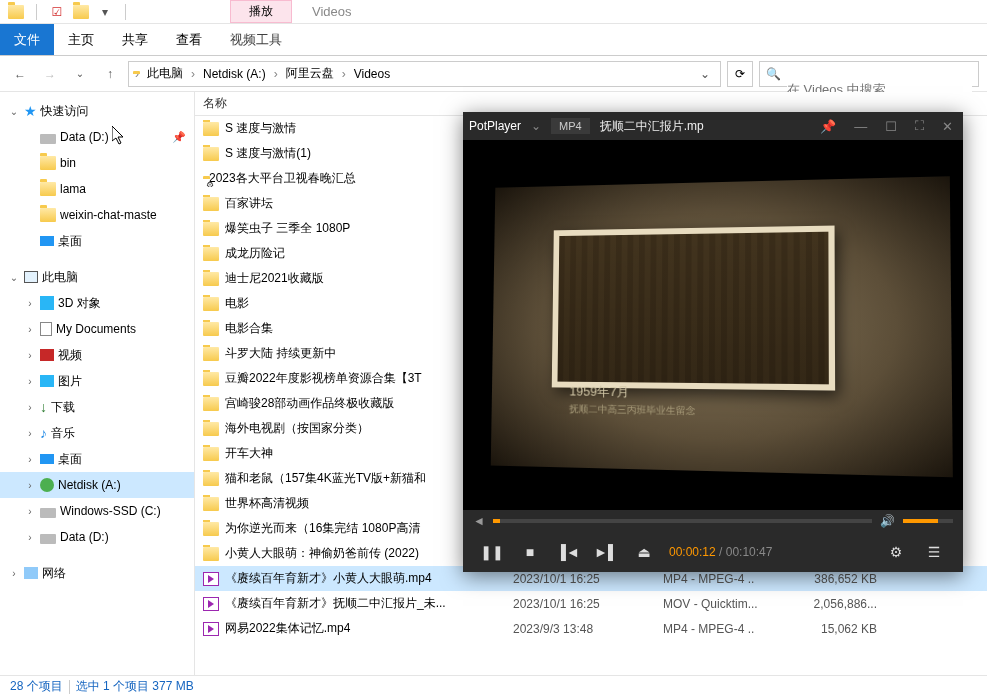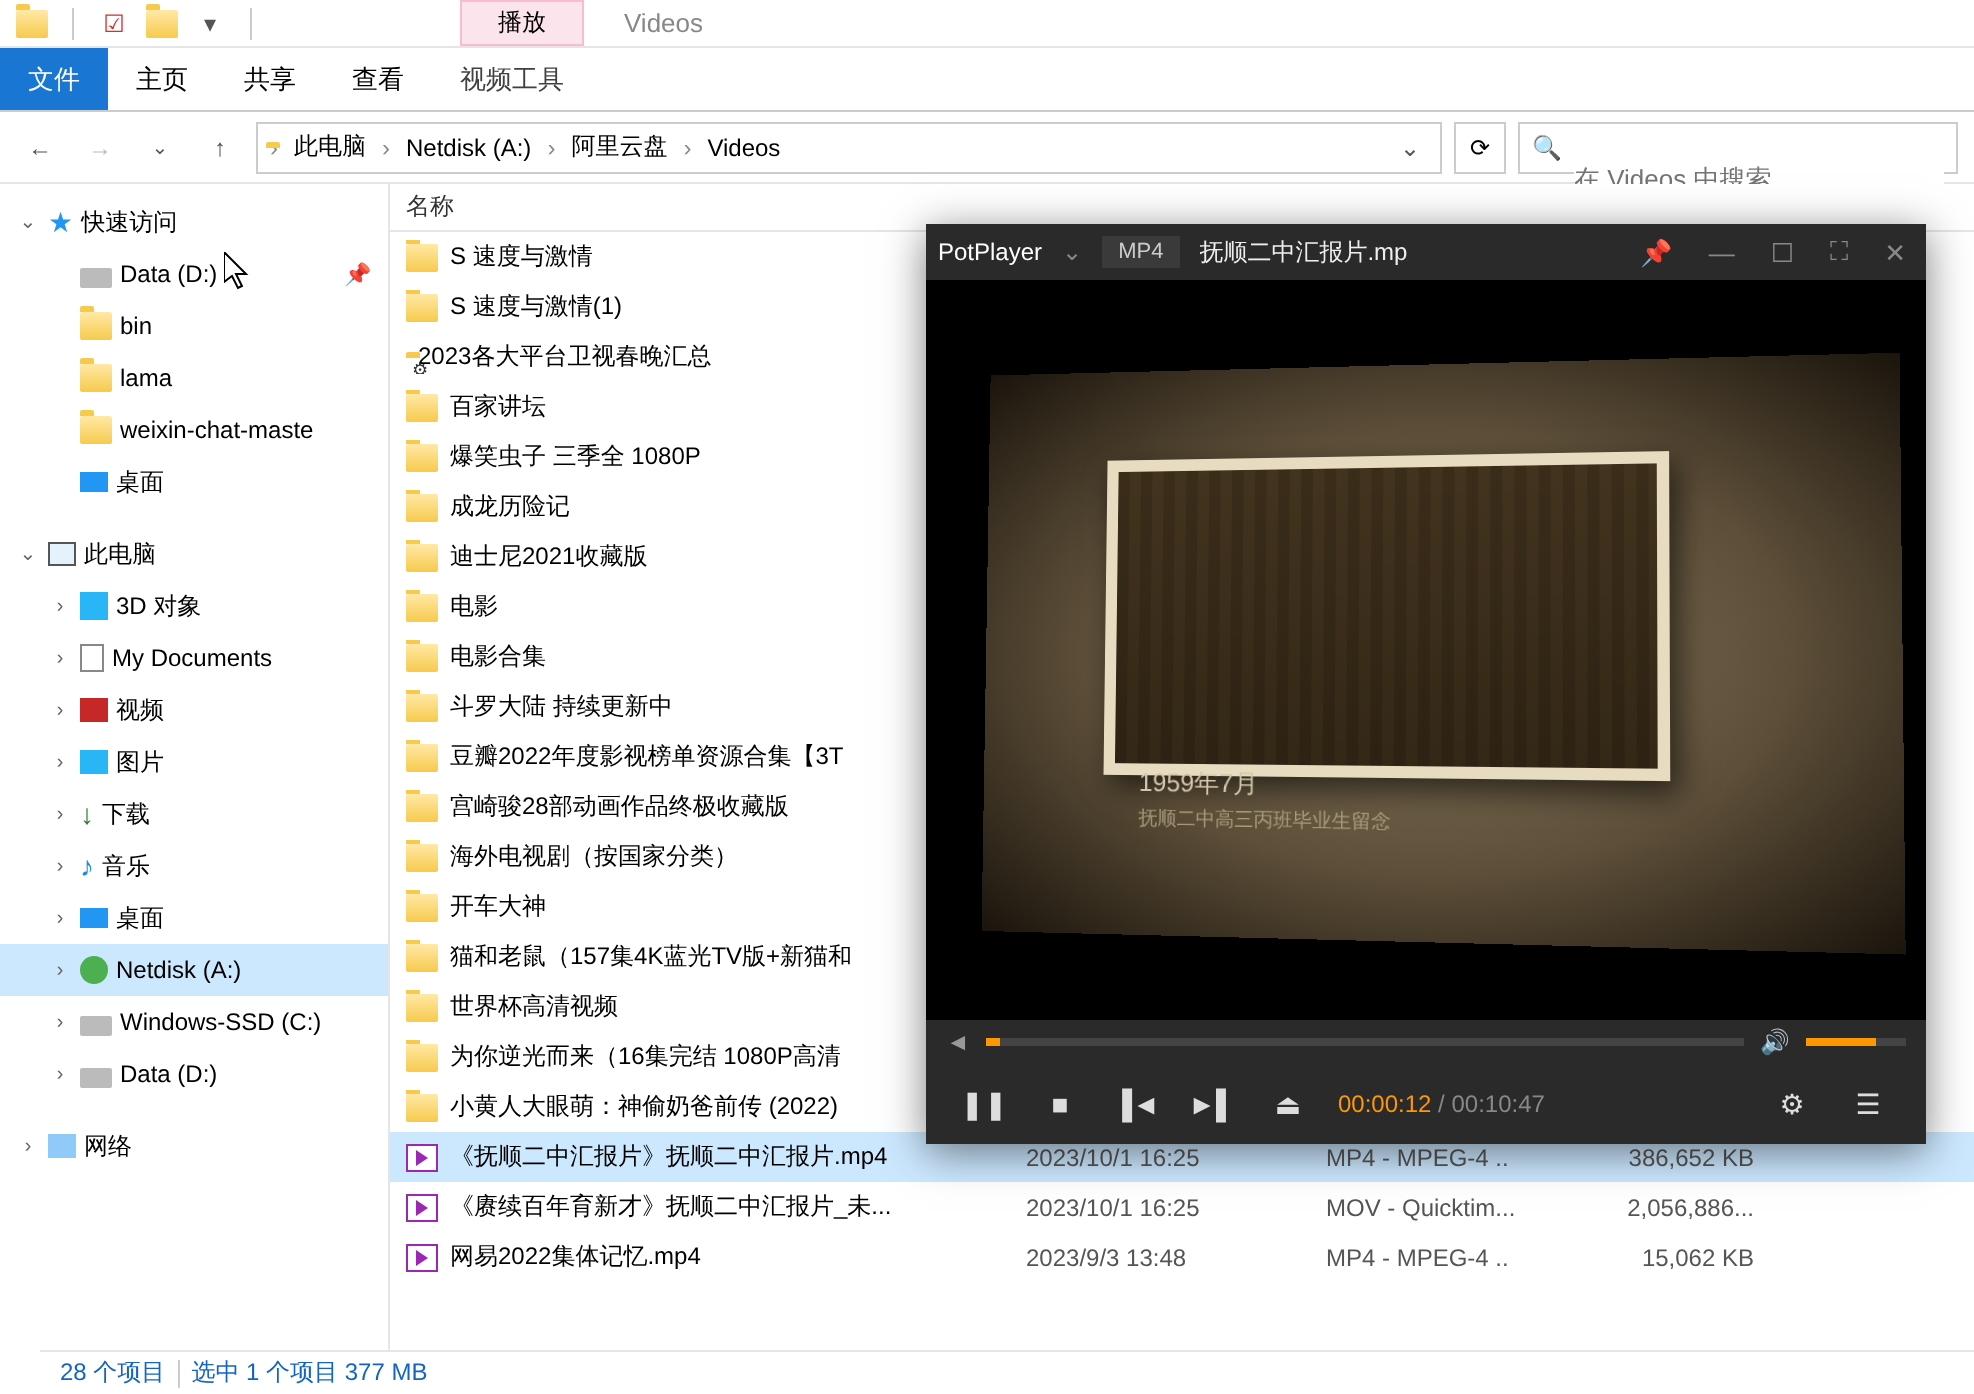--- a/index.html
+++ b/index.html
@@ -68,21 +68,21 @@
 .ico-network { width:14px;height:12px; background:#90caf9; flex-shrink:0;}
 .ico-3d { width:14px;height:14px; background:#29b6f6; flex-shrink:0;}
 .ico-doc { width:12px;height:14px; background:#fff; border:1px solid #888; flex-shrink:0;}
 .ico-vids { width:14px;height:12px; background:#c62828; flex-shrink:0;}
 .ico-pics { width:14px;height:12px; background:#29b6f6; flex-shrink:0;}
 .ico-dl { color:#2e7d32; font-size:14px;}
 .ico-music { color:#1e88e5; font-size:14px;}
 .ico-netdisk { width:14px;height:14px; background:#4caf50; border-radius:50%; flex-shrink:0;}
 
 
-.statusbar { position:absolute; bottom:0; left:0; right:0; height:22px; display:flex; align-items:center; padding:0 10px; gap:6px; border-top:1px solid #e5e5e5; font-size:12px; color:#1565c0;margin-left:20px;}
+.statusbar { position:absolute; bottom:0; left:0; right:0; height:22px; display:flex; align-items:center; padding:0 10px; gap:6px; border-top:1px solid #e5e5e5; font-size:12px; color:#1565c0;}
 .statusbar .sb-sep { width:1px; height:14px; background:#ccc;}
 
 
 .cursor { position:absolute; left:112px; top:126px; pointer-events:none; font-size:16px; color:#000; }
 
 
 .potplayer { position:absolute; left:463px; top:112px; width:500px; height:460px; background:#1a1a1a; color:#ddd; box-shadow:0 4px 20px rgba(0,0,0,0.5); display:flex; flex-direction:column; font-size:12px;}
 .pp-title { height:28px; display:flex; align-items:center; background:#2a2a2a; padding:0 6px; gap:10px;}
 .pp-title .pp-name { color:#fff; font-weight:500;}
 .pp-title .pp-dd { color:#888; cursor:pointer;}
@@ -428,21 +428,21 @@
             <span class="ico-folder"></span>
             <span>小黄人大眼萌：神偷奶爸前传 (2022)</span>
           </div>
        <div class="cell cell-date">2022/8/5 18:53</div>
        <div class="cell cell-type">文件夹</div>
        <div class="cell cell-size"></div>
      </div>
         <div class="row selected">
        <div class="cell cell-name">
             <span class="ico-video"></span>
-            <span>《抚顺二中汇报片》抚顺二中汇报片.mp4</span>
+            <span>《赓续百年育新才》小黄人大眼萌.mp4</span>
           </div>
        <div class="cell cell-date">2023/10/1 16:25</div>
        <div class="cell cell-type">MP4 - MPEG-4 ..</div>
        <div class="cell cell-size">386,652 KB</div>
      </div>
         <div class="row ">
        <div class="cell cell-name">
             <span class="ico-video"></span>
             <span>《赓续百年育新才》抚顺二中汇报片_未...</span>
           </div>

